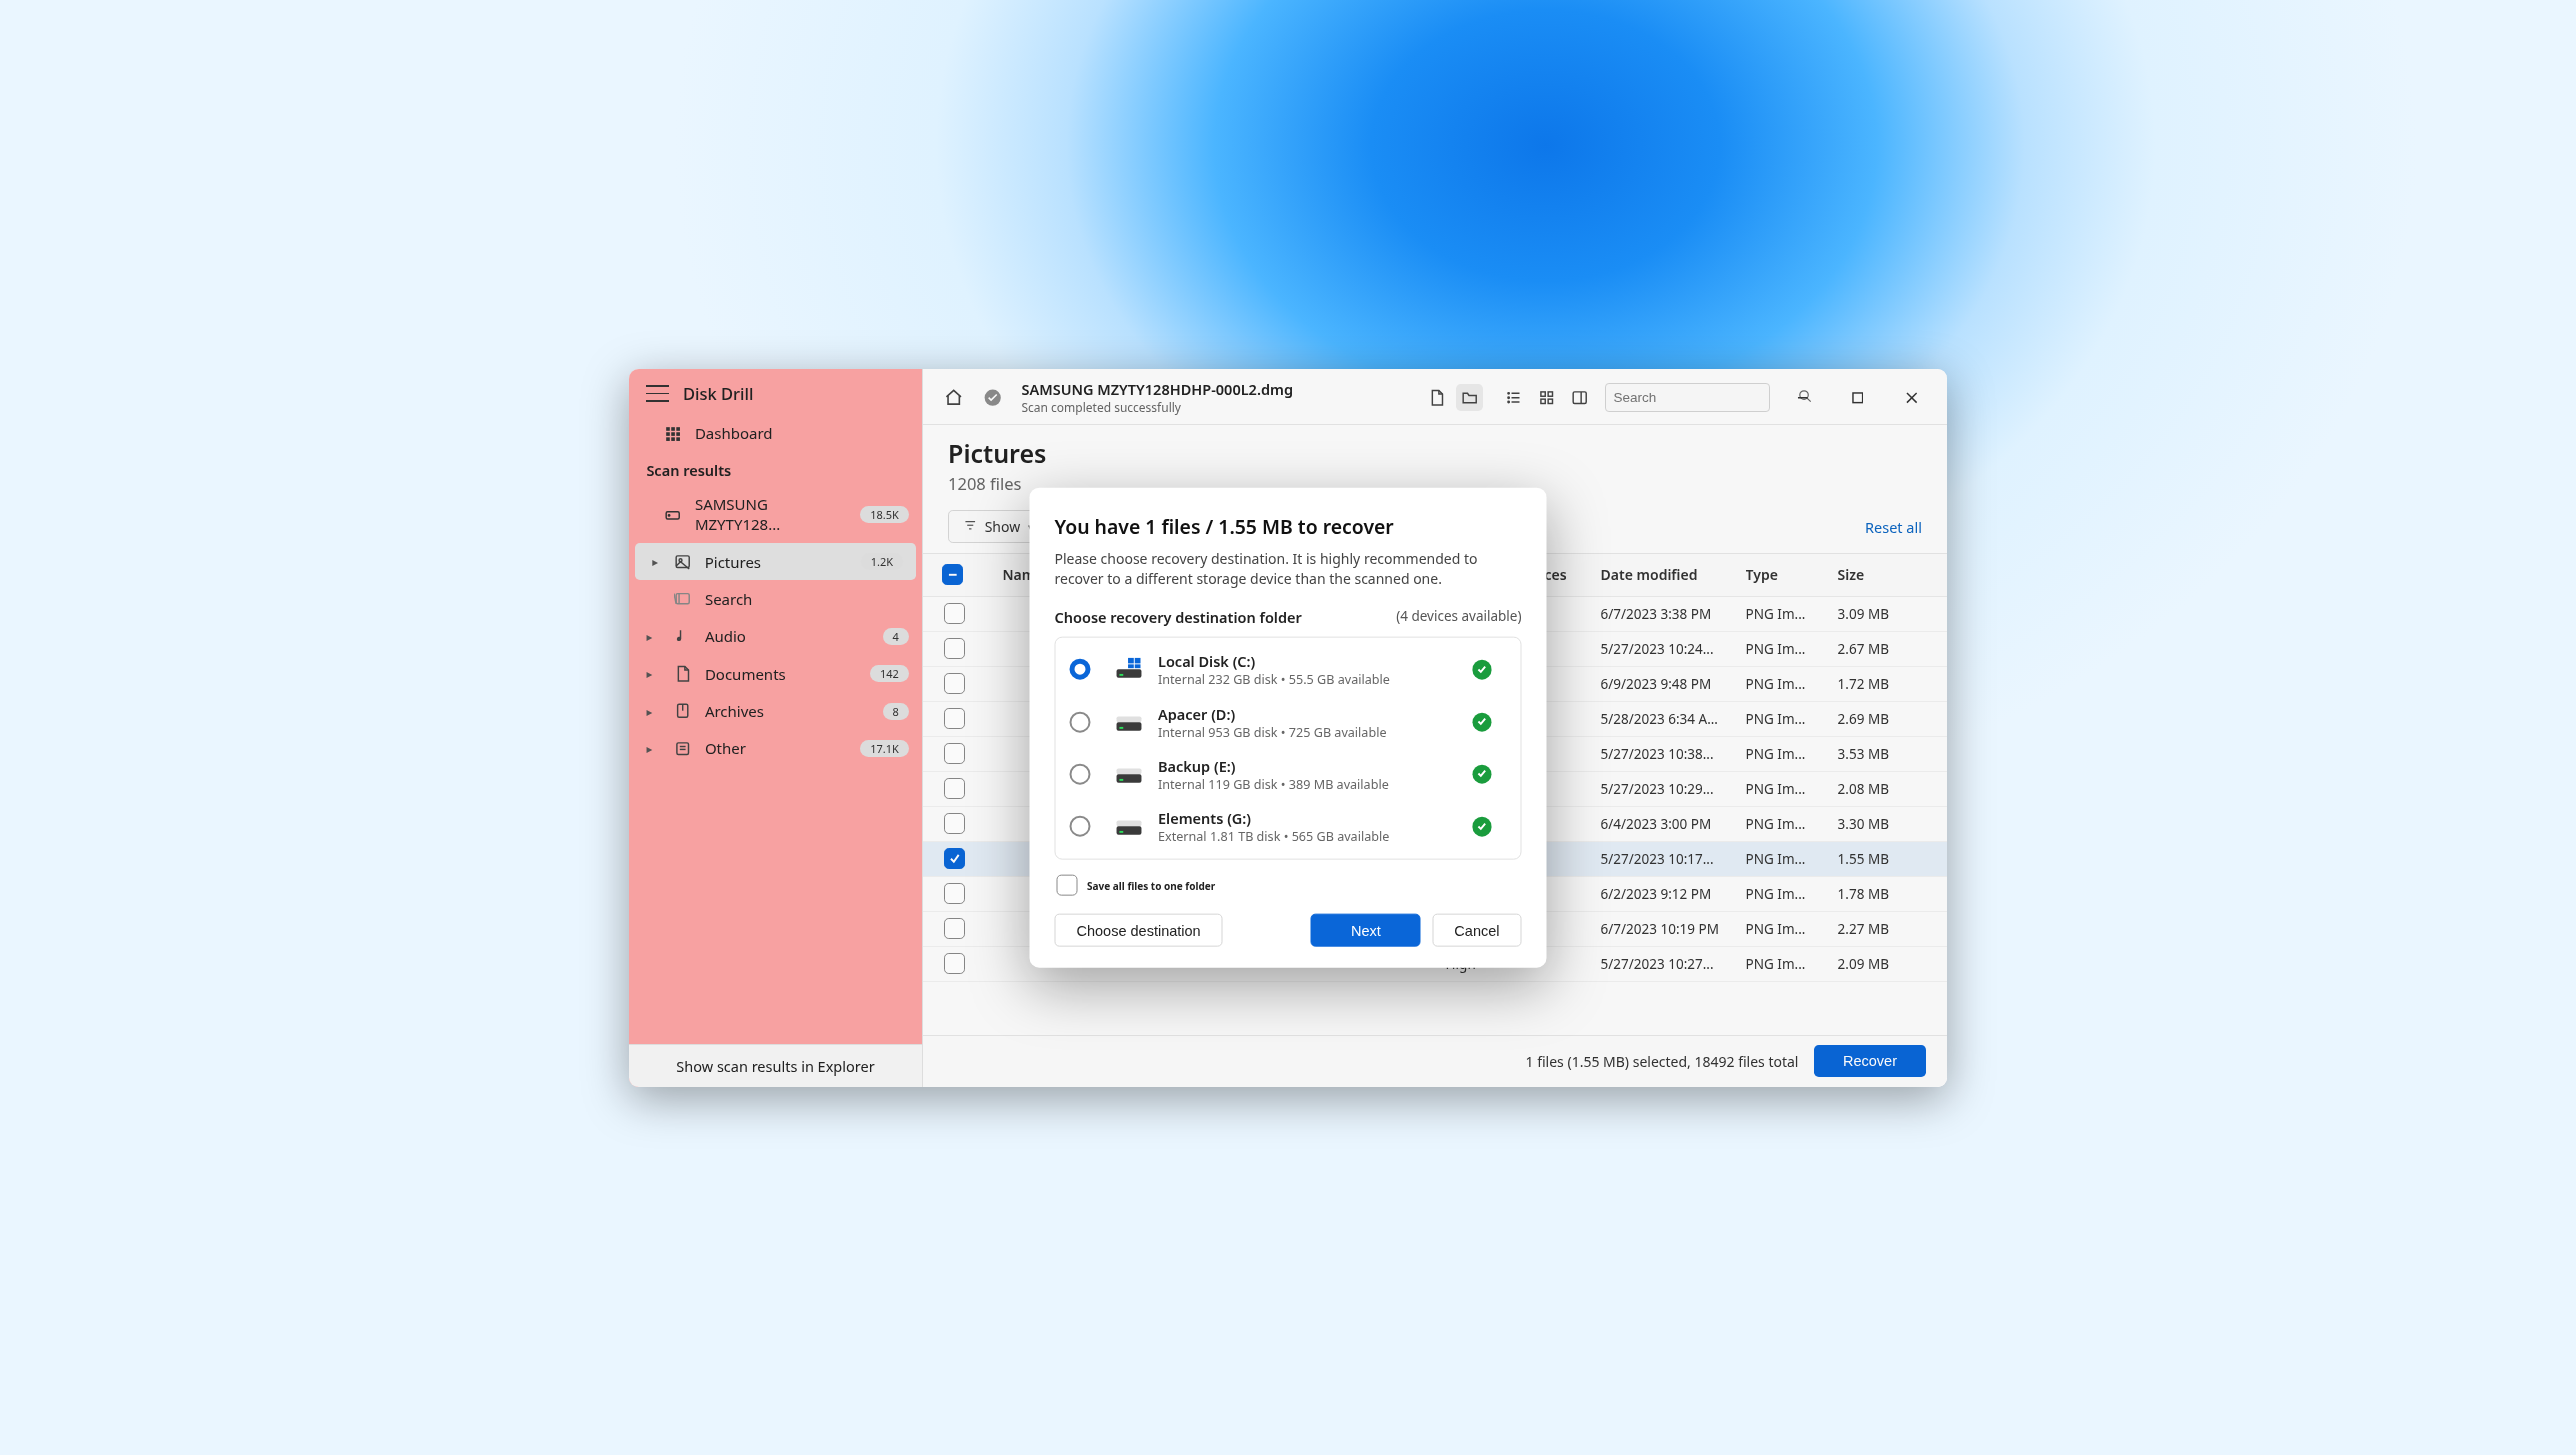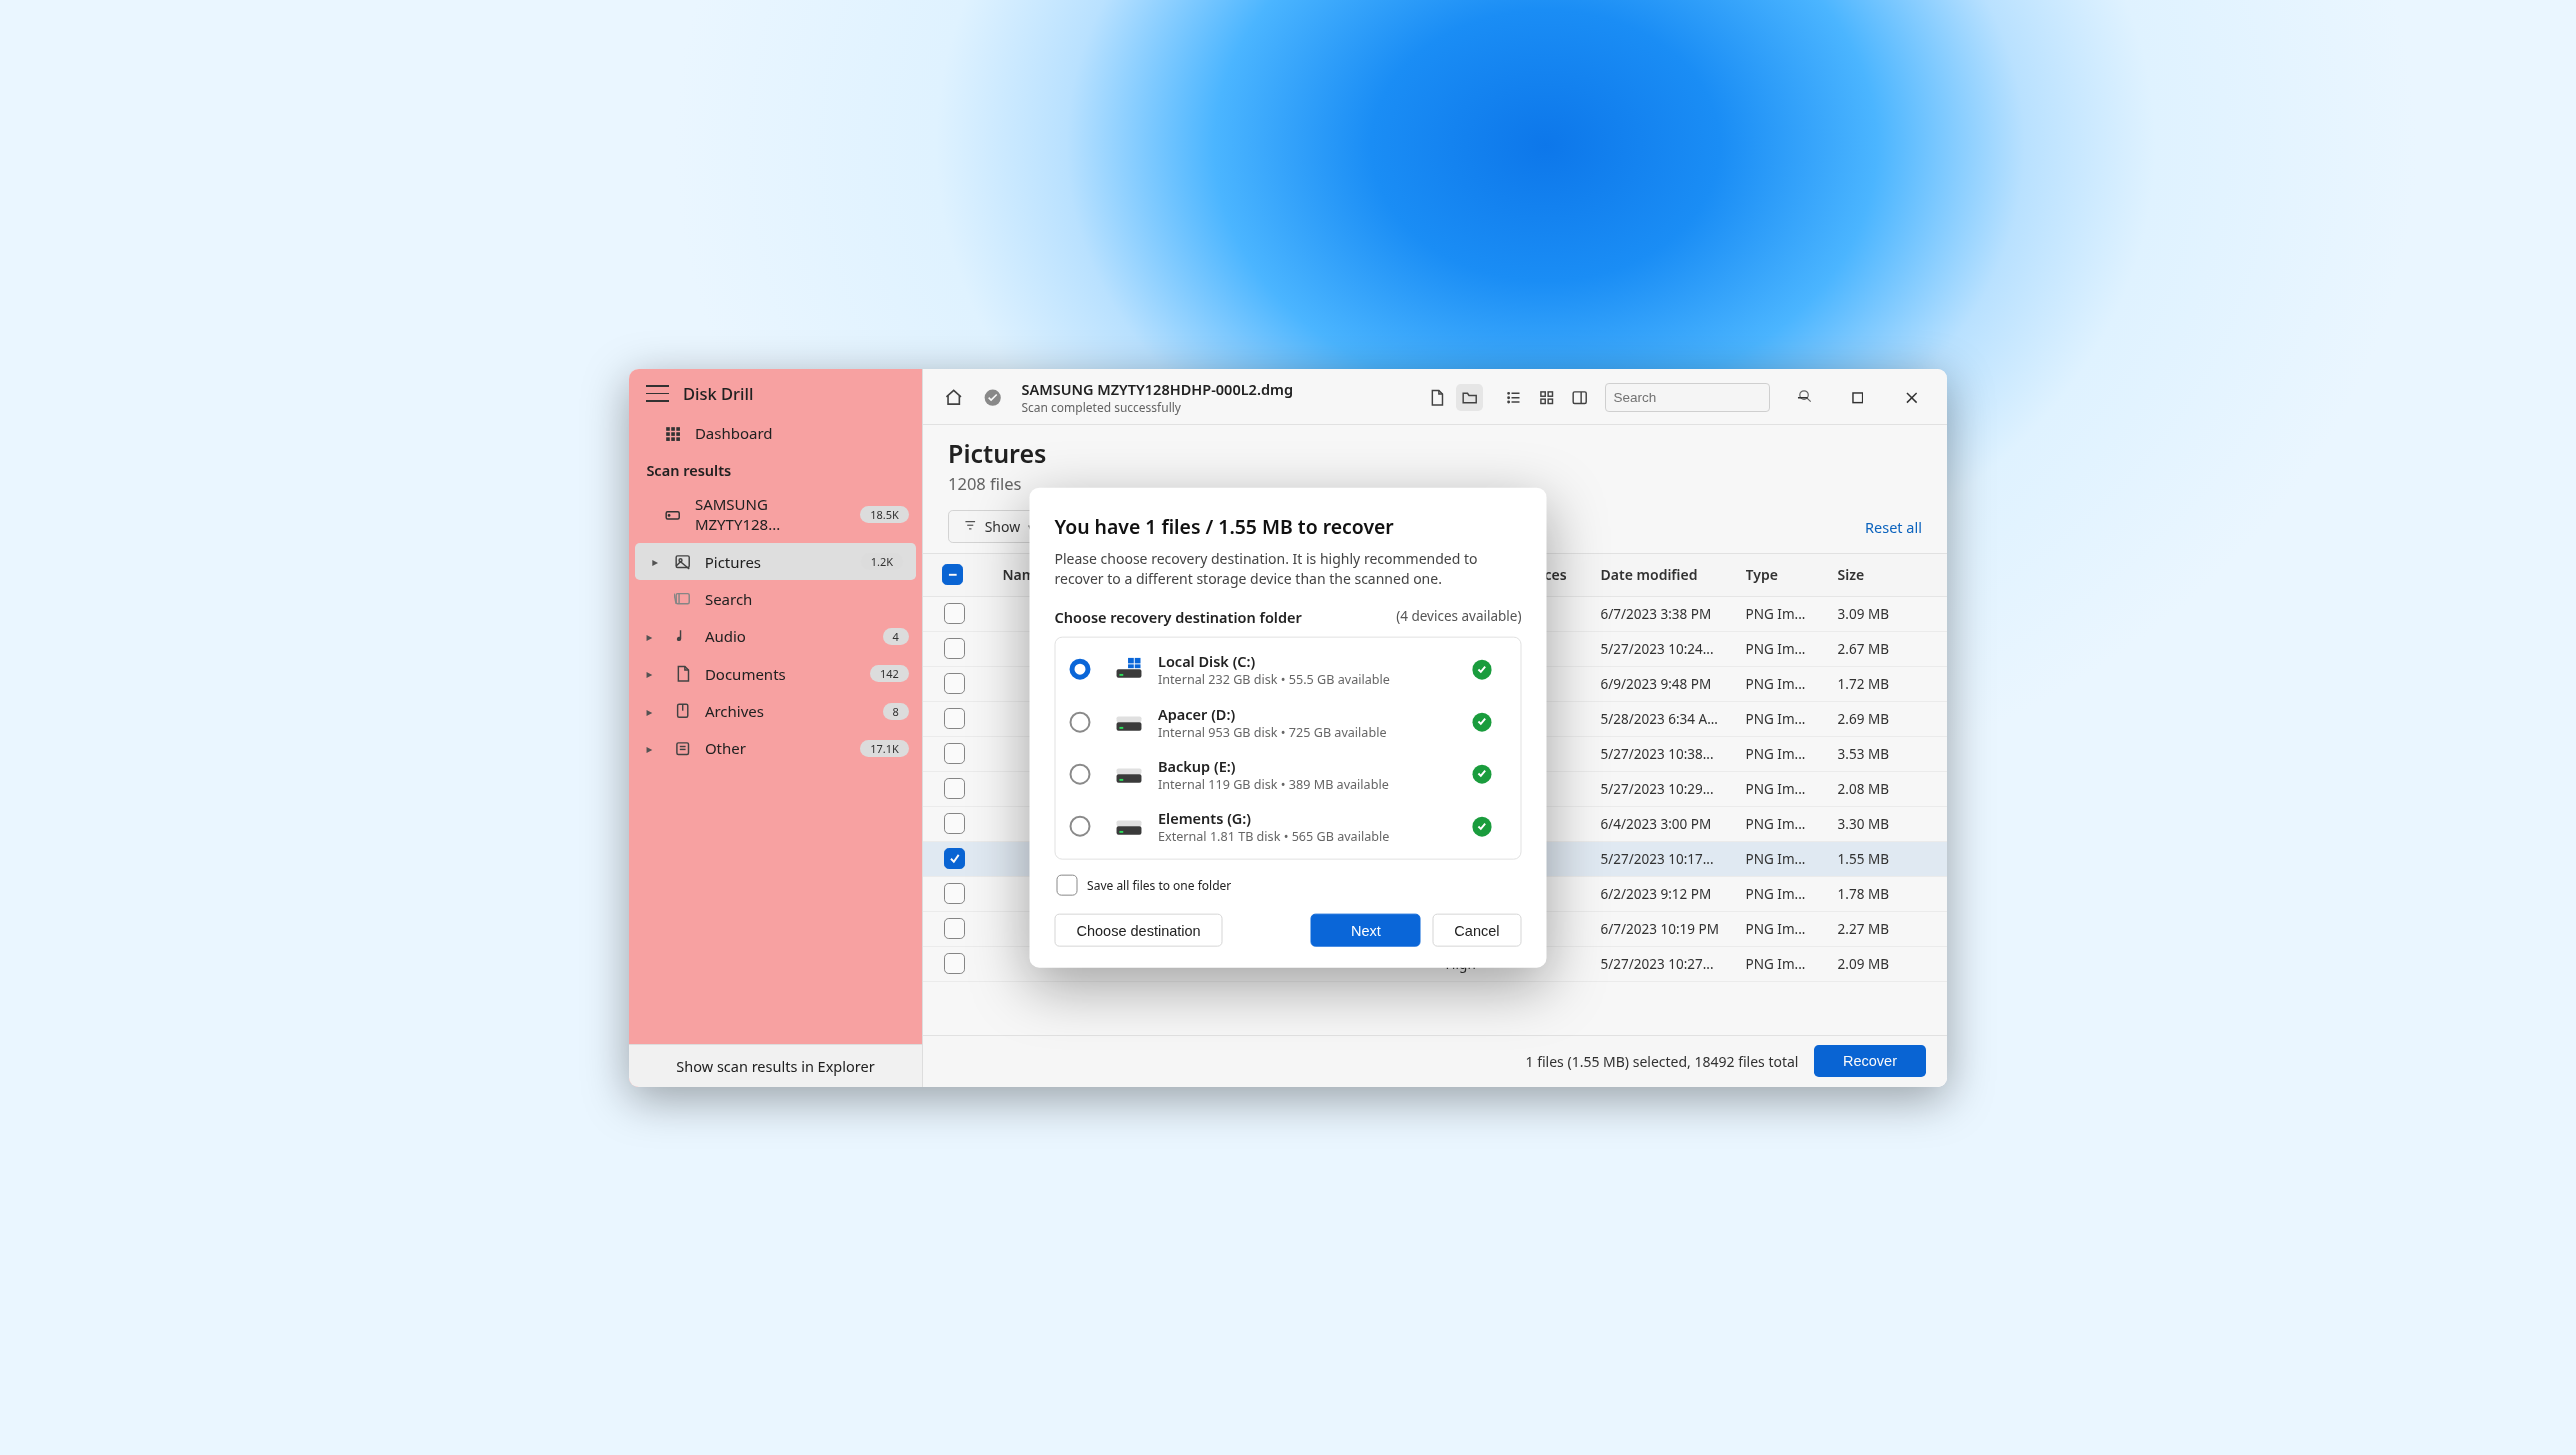--- a/index.html
+++ b/index.html
@@ -77,21 +77,21 @@
   .m-subhead .r { margin-left:auto; font-size:13.5px; color:#555;}
   .dest-box { border:1px solid #e1e1e1; border-radius:7.7px; padding: 5.8px 0; background:#fff; }
   .dest { display:grid; grid-template-columns: 43px 46px 1fr 35px; align-items:center; padding: 7.7px 13.5px; cursor:pointer; }
   .radio { width:21px; height:21px; border:2.4px solid #8a8a8a; border-radius:50%; display:inline-flex; align-items:center; justify-content:center;}
   .radio.sel { border-color:#0a66d8; border-width:5.8px; }
   .disk-ico { width:33px; height:25px; display:inline-flex; align-items:center; justify-content:center; }
   .disk-ico svg { width:33px; height:23px; }
   .dest-name { font-size:14.5px; font-weight:600; color:#222; }
   .dest-sub { font-size:12.6px; color:#666; }
   .ok-badge { width:19.4px; height:19.4px; border-radius:50%; background:#1a9c3d; color:#fff; display:flex; align-items:center; justify-content:center; font-size:11.6px; }
-  .m-check { display:flex; align-items:center; gap:9.7px; margin: 15.5px 1.9px 17.4px 1.9px; font-size:12px; color:#222;}
+  .m-check { display:flex; align-items:center; gap:9.7px; margin: 15.5px 1.9px 17.4px 1.9px; font-size:10px; color:#222;font-weight:bold;}
   .m-check .cbox { width:21px; height:21px; }
   .m-actions { display:flex; gap:11.6px; }
   .btn { border:1px solid #d5d5d5; background:#fff; border-radius:4.8px; padding:7.7px 21px; font-size:14.5px; cursor:pointer; color:#222;}
   .btn.primary { background:#0a66d8; border-color:#0a66d8; color:#fff; padding:7.7px 39px;}
   .m-actions .spacer { flex:1; }
   .tb-view-active{ background:#ebebeb; border-radius:4.8px; }
 </style>
 </head>
 <body>
 

